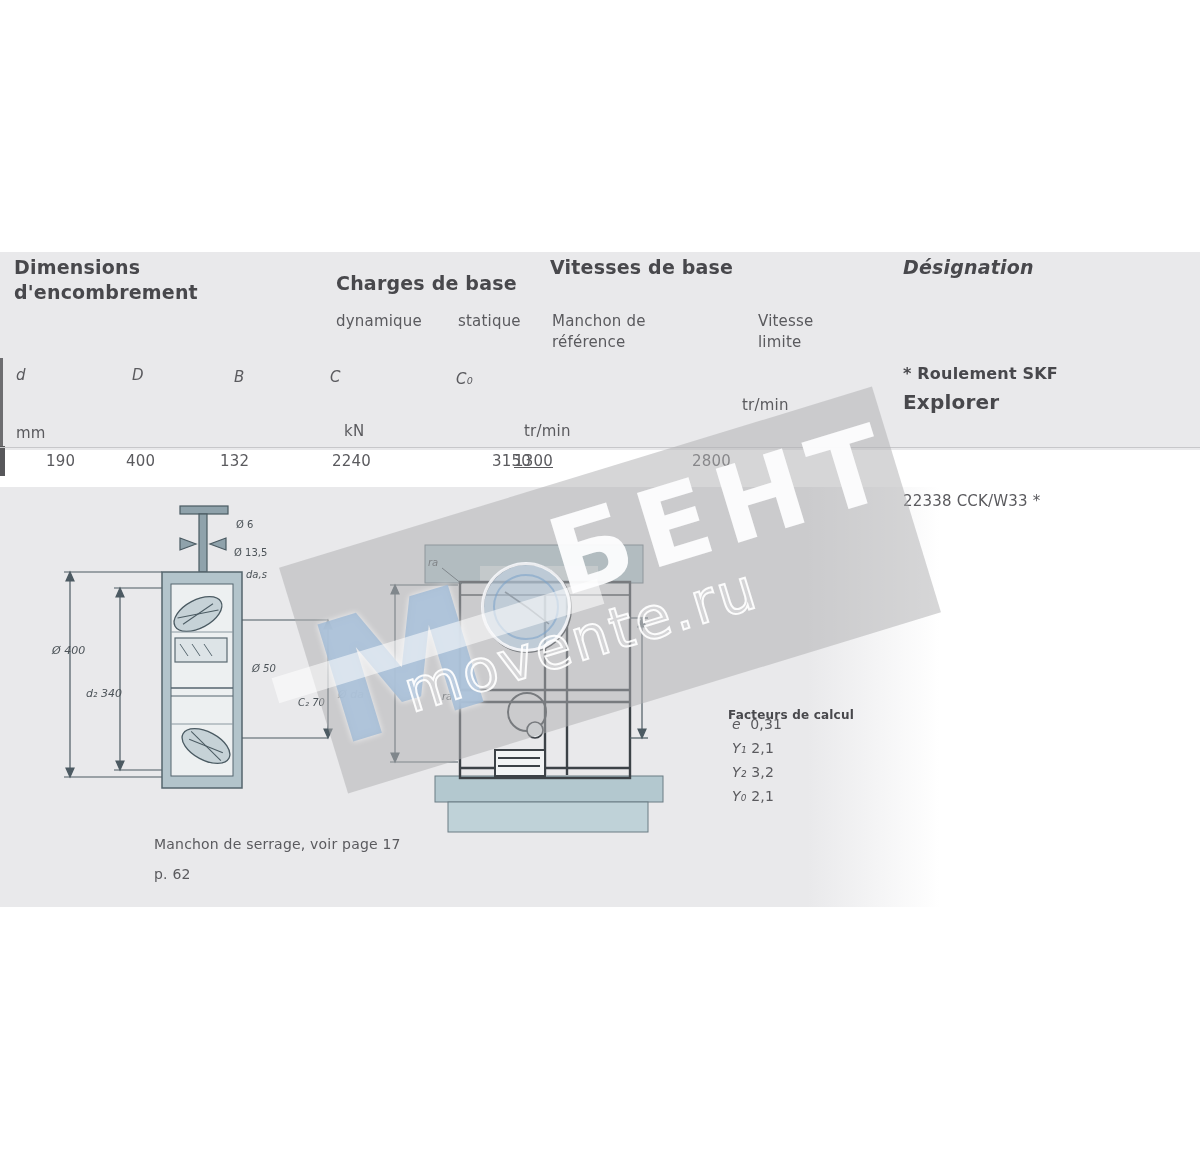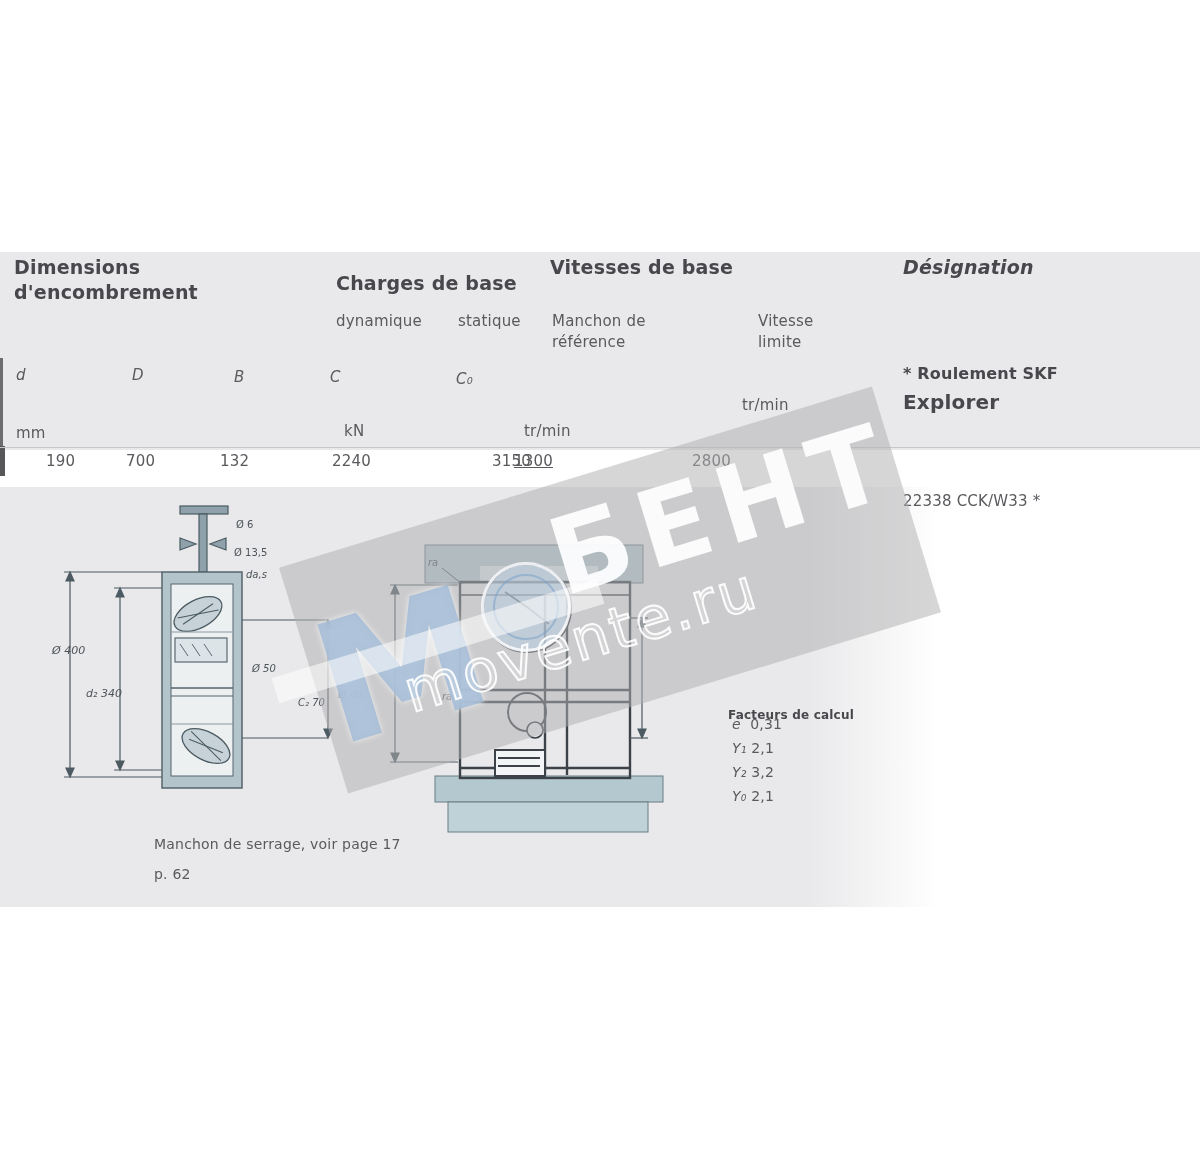--- a/index.html
+++ b/index.html
@@ -64,21 +64,21 @@
   <div class="t i" style="left:456px;top:370px;">C₀</div>
   <div class="t b" style="left:903px;top:364px;font-size:16px;">* Roulement SKF</div>
   <div class="t b" style="left:903px;top:390px;font-size:20px;">Explorer</div>
 
   <div class="t" style="left:16px;top:424px;">mm</div>
   <div class="t" style="left:344px;top:422px;">kN</div>
   <div class="t" style="left:524px;top:422px;">tr/min</div>
   <div class="t" style="left:742px;top:396px;">tr/min</div>
 
   <div class="t" style="left:46px;top:452px;">190</div>
-  <div class="t" style="left:126px;top:452px;">700</div>
+  <div class="t" style="left:126px;top:452px;">400</div>
   <div class="t" style="left:220px;top:452px;">132</div>
   <div class="t" style="left:332px;top:452px;">2240</div>
   <div class="t" style="left:452px;top:452px;margin-left:40px;">3150</div>
   <div class="t" style="left:514px;top:452px;text-decoration:underline;">1300</div>
   <div class="t" style="left:692px;top:452px;">2800</div>
   <div class="t" style="left:903px;top:452px;margin-top:40px;">22338 CCK/W33 *</div>
 
   <svg class="abs" style="left:40px;top:492px;z-index:2;" width="330" height="330" viewBox="0 0 330 330">
     <g stroke="#4c5a62" stroke-width="1.2" fill="none">
       <line x1="24" y1="80" x2="122" y2="80"></line>

